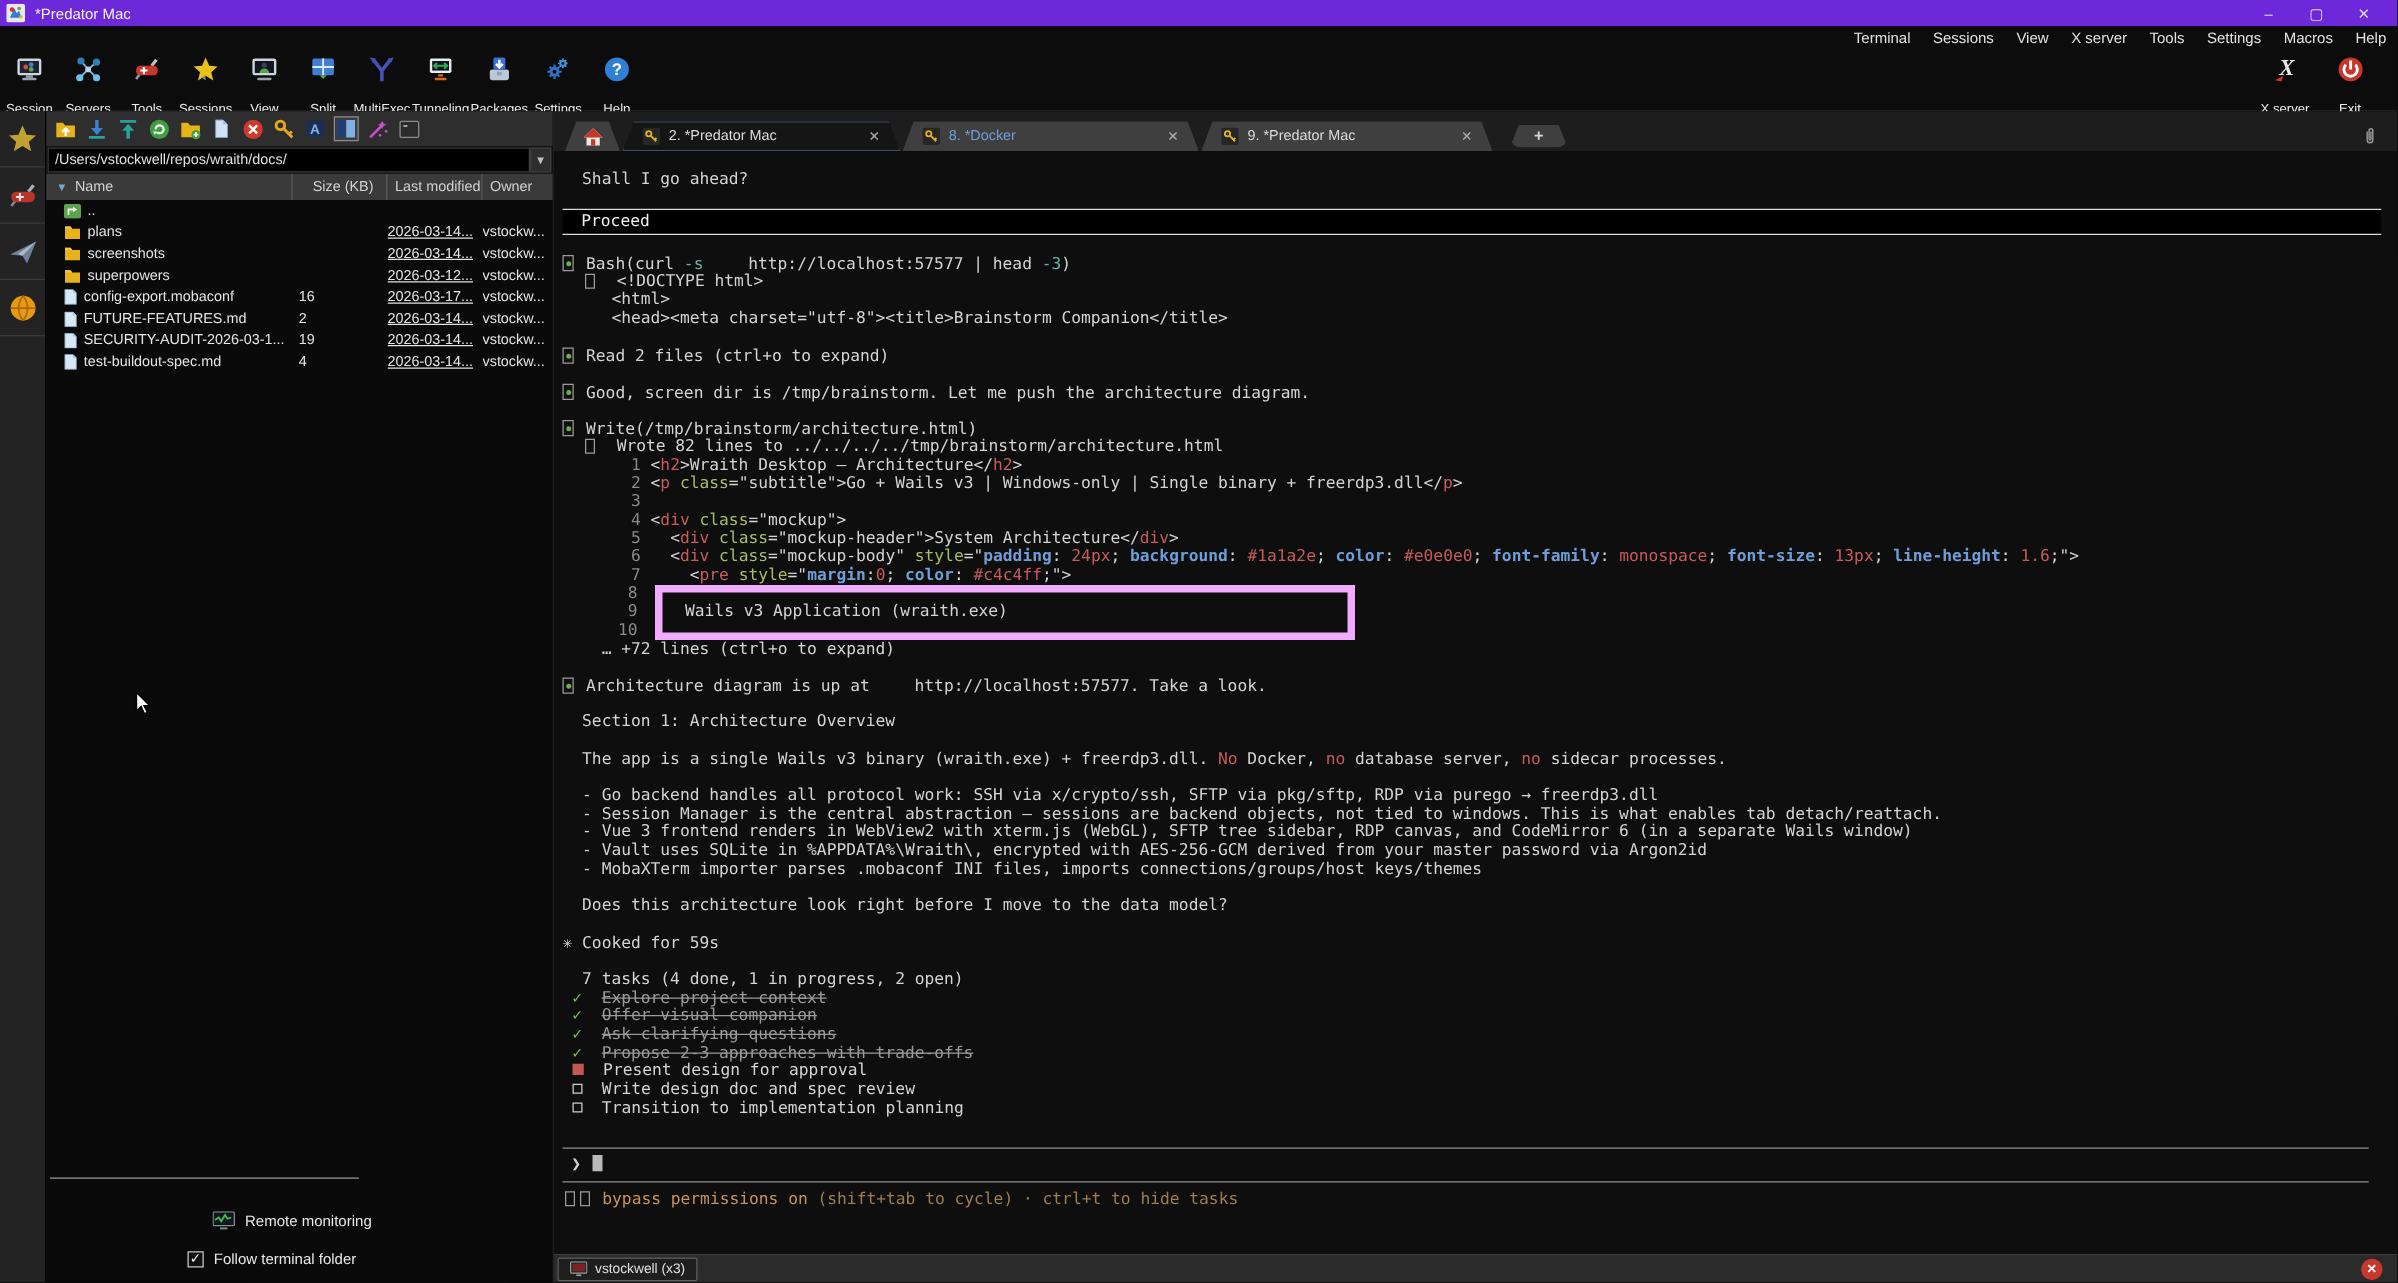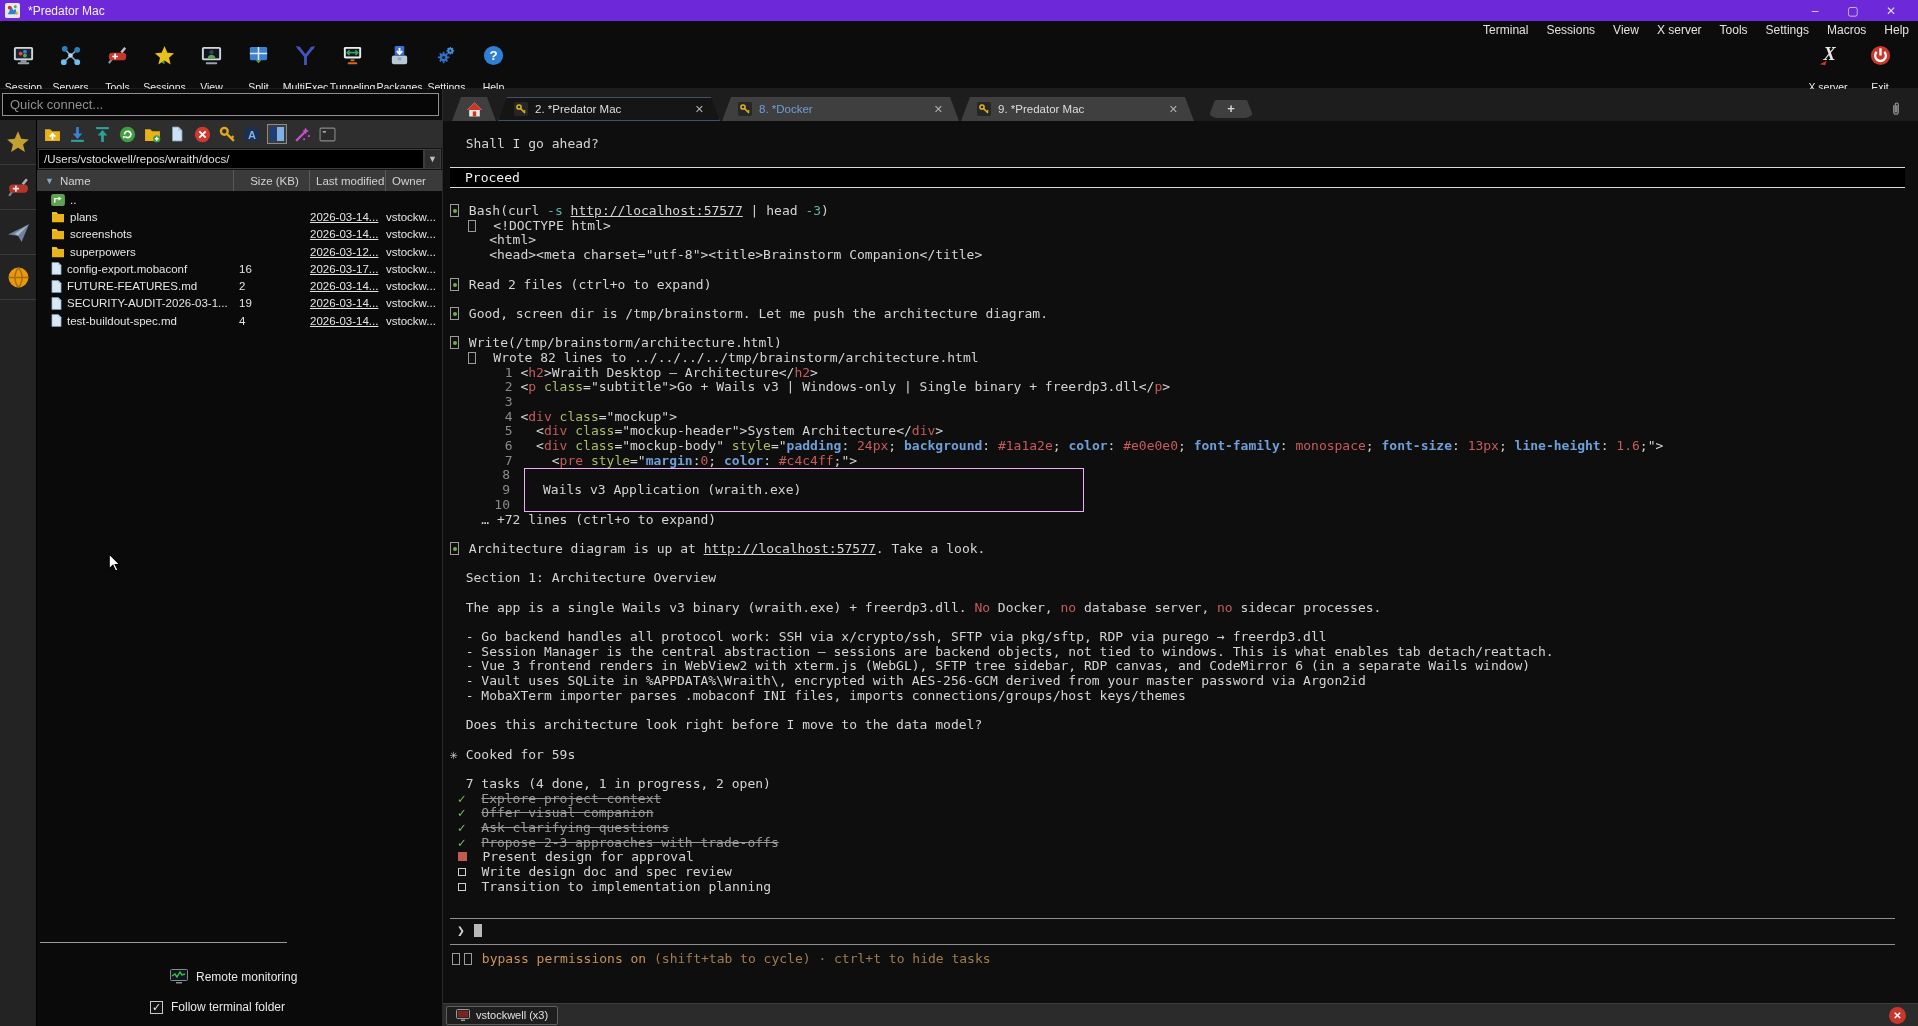--- a/index.html
+++ b/index.html
@@ -72,32 +72,32 @@
   .t-line{height:14.7px;}
   .t-blank{height:14.7px;}
   .tw{color:#d4d4d4;}
   .tred{color:#c75b5b;}
   .tgrn{color:#a8bd68;}
   .ttea{color:#5fb3a8;}
   .tblu{color:#6f9fd8;font-weight:bold;}
   .tnum{color:#8a8a8a;}
   .torg{color:#c9925c;}
   .torg2{color:#a07c50;}
-  .turl{text-decoration:underline;}
+  .turl{margin-left:28px;}
   .tstk{color:#9a9a9a;text-decoration:line-through;}
   .tchk{color:#7cb862;}
   .t-bar{height:21px;background:#000;border-top:1px solid #dcdcdc;border-bottom:1px solid #dcdcdc;line-height:19px;padding-left:15px;color:#f0f0f0;margin:1px 0;}
   .g-rec{display:inline-block;width:8px;height:12px;border:1px solid #9b9b9b;vertical-align:-2px;margin:0 2px;}
   .g-dot{display:inline-block;width:9px;height:13px;border:1px solid #9b9b9b;vertical-align:-2px;position:relative;margin-right:2px;}
   .g-dot i{position:absolute;left:2px;top:4px;width:4px;height:4px;background:#6fae4f;border-radius:50%;}
   .g-sqr{display:inline-block;width:9px;height:9px;background:#c05a52;vertical-align:0px;}
   .g-sqo{display:inline-block;width:8px;height:8px;border:1px solid #d0d0d0;vertical-align:0px;}
   .boxgroup{display:flex;}
   .boxgroup .nums{width:60px;text-align:right;color:#8a8a8a;white-space:pre;}
-  .boxgroup .wbox{margin-left:14px;width:560px;height:44px;border:1px solid #f0abfc;display:flex;align-items:center;padding-left:18px;color:#d4d4d4;}
+  .boxgroup .wbox{margin-left:14px;width:560px;height:44px;border:6px solid #f0abfc;display:flex;align-items:center;padding-left:18px;color:#d4d4d4;}
   .t-input{border-top:1px solid #8f8f8f;border-bottom:1px solid #8f8f8f;padding:5px 0 5px 7px;margin-right:10px;}
   .cursor-block{display:inline-block;width:8px;height:13px;background:#b8b8b8;vertical-align:-2px;margin-left:9px;}
   
   .bottombar{height:23px;background:#2b2b2b;border-top:1px solid #3c3c3c;display:flex;align-items:center;padding-left:3px;}
   .sess-tab{height:19px;background:#1e1e1e;border:1px solid #5f5f5f;border-radius:2px;display:flex;align-items:center;padding:0 9px;gap:6px;font-size:11px;color:#e0e0e0;}
   .red-close{margin-left:auto;margin-right:12px;width:17px;height:17px;border-radius:50%;background:#c8372c;color:#fff;font-size:10px;font-weight:bold;display:flex;align-items:center;justify-content:center;}
   .mouse-cursor{position:absolute;left:108px;top:553px;z-index:50;}
 </style>
 </head>
 <body>
@@ -278,23 +278,20 @@
             <path d="M8 8.2a5.6 5.6 0 1 0 8 0" stroke="#fff" stroke-width="2.4" fill="none"></path>
           </svg>
         </div>
         <div class="lb">Exit</div>
       </div>
     </div>
 </div>
 
 <div class="main">
   <div class="sidebar">
-    <div class="qc-row">
-      <div class="qc-input">Quick connect...</div>
-    </div>
     <div class="sidebody">
       <div class="strip">
           <div class="strip-cell">
             <span>
               <svg viewBox="0 0 24 24" width="26" height="26">
                 <path d="M12 2l3 7 7 .6-5.3 4.7 1.7 7-6.4-4-6.4 4 1.7-7L2 9.6 9 9z" fill="#c2a032"></path>
               </svg>
             </span>
           </div>
           <div class="strip-cell">

